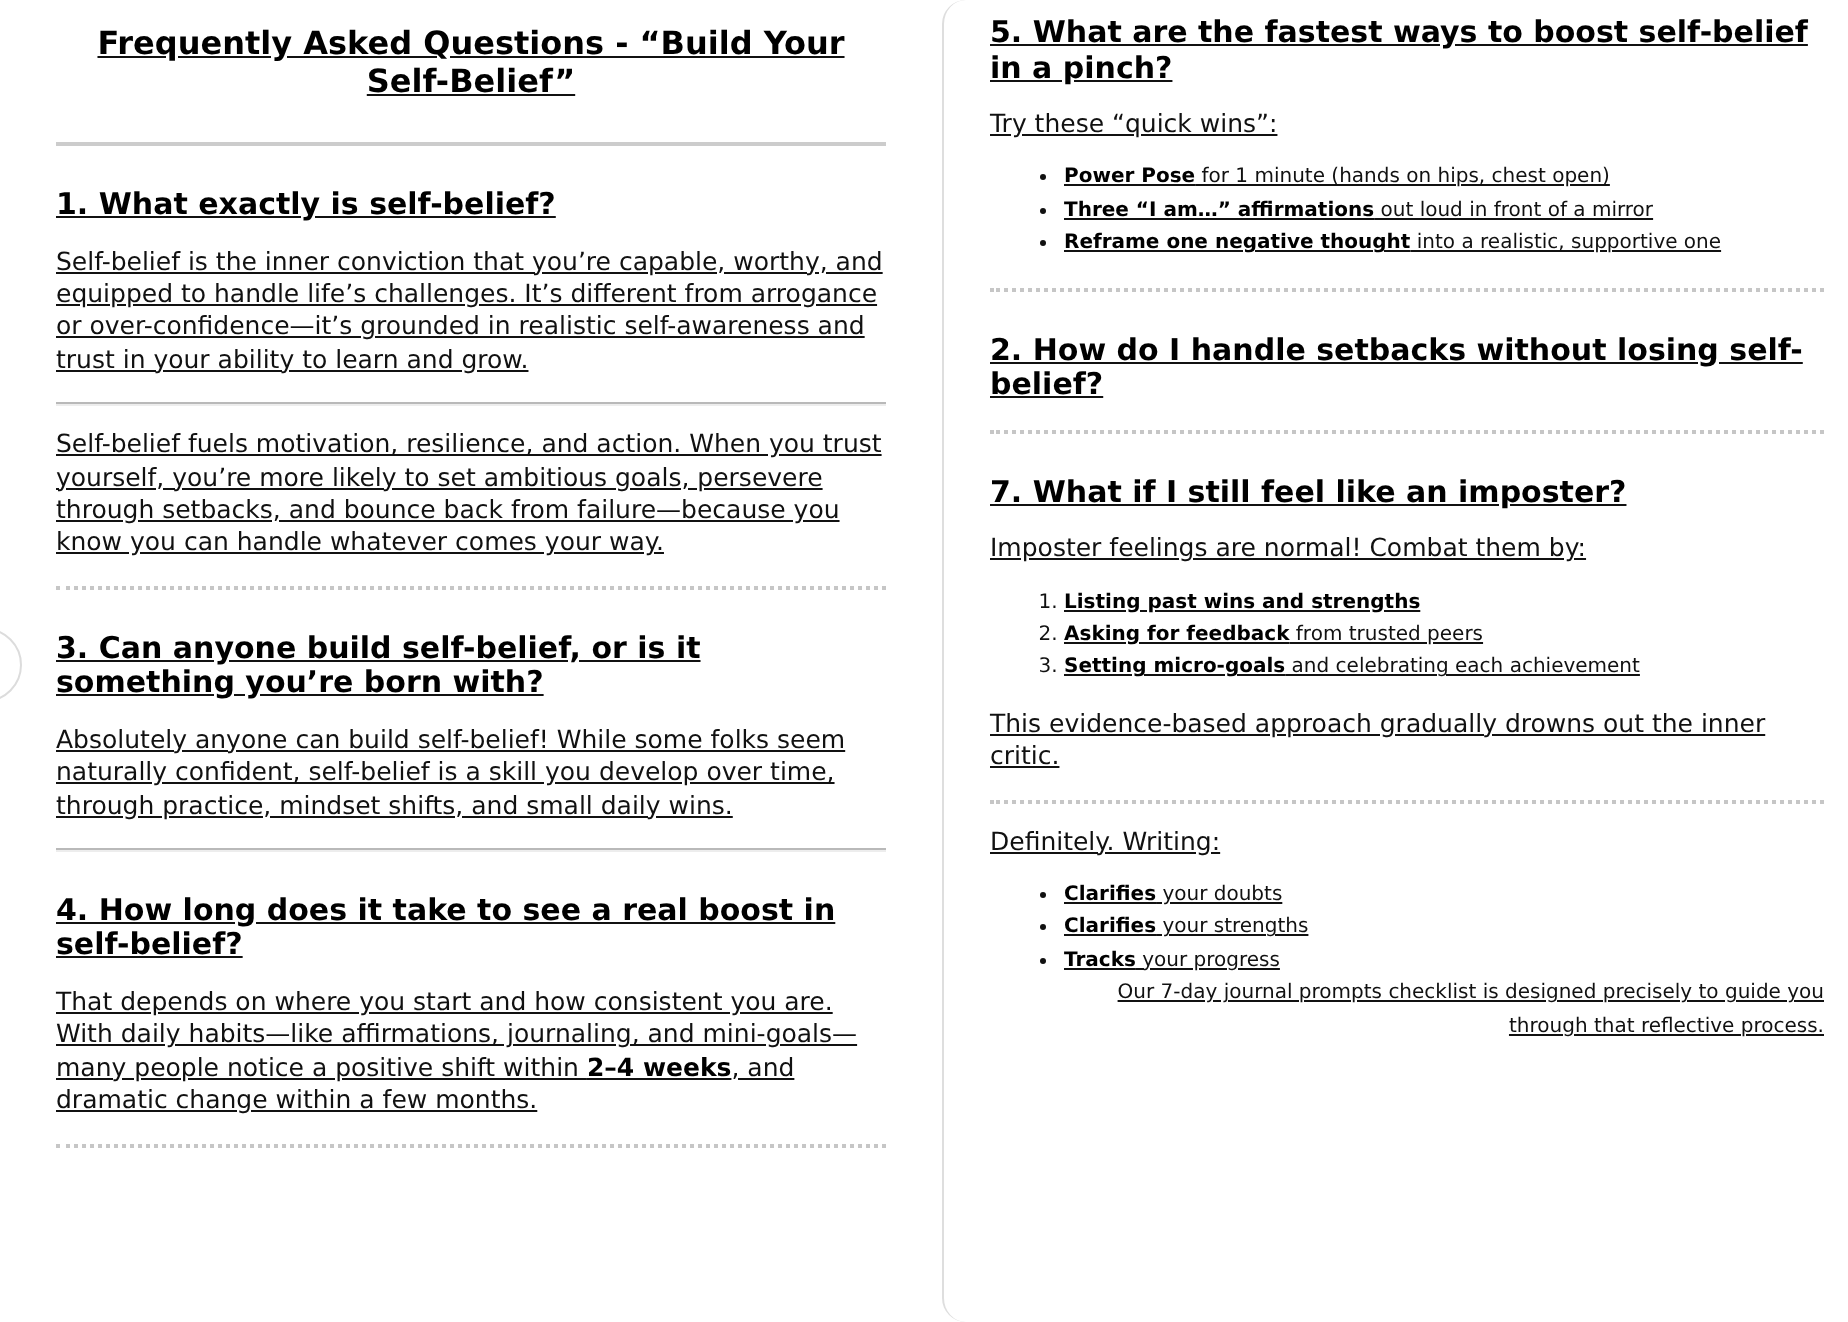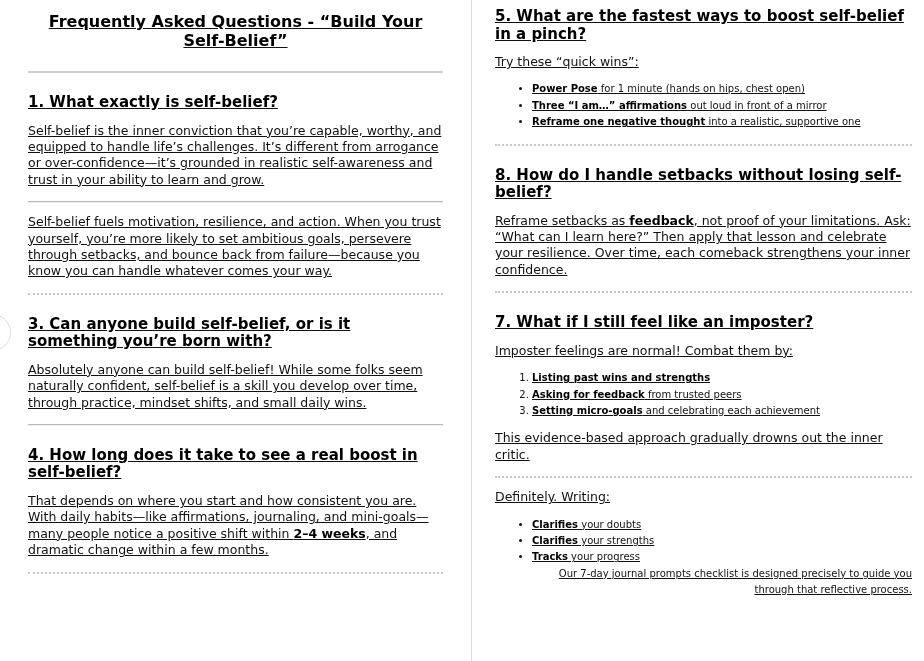--- a/index.html
+++ b/index.html
@@ -9,21 +9,21 @@
     background: #ffffff;
     color: #111;
     font-family: "DejaVu Sans", "Liberation Sans", sans-serif;
     overflow: hidden;
     position: relative;
   }
   .page { display: flex; width: 924px; height: 661px; position: relative; text-decoration: underline; }
 
   .col { box-sizing: border-box; }
   .col-left  { width: 471px; padding: 0 28px 0 28px; }
-  .col-right { width: 453px; border-left: 1px solid #dedede; padding: 0 12px 0 23px; }
+  .col-right { width: 453px; border-left: 1px solid #dedede; padding: 0 12px 0 23px; border-radius: 12px; }
 
   h1.doc-title {
     font-size: 16px; line-height: 19px; font-weight: bold; color: #000;
     text-align: center; margin: 12px 0 0 0;
   }
   h2.q {
     font-size: 15px; line-height: 17.5px; font-weight: bold; color: #000;
     margin: 21px 0 0 0;
   }
   h2.q-first { margin-top: 8px; }
@@ -80,22 +80,21 @@
   <div class="col col-right">
     <h2 class="q q-first">5. What are the fastest ways to boost self-belief in a pinch?</h2>
     <p class="a">Try these “quick wins”:</p>
     <ul class="list">
       <li><strong>Power Pose</strong><span> for 1 minute (hands on hips, chest open)</span></li>
       <li><strong>Three “I am…” affirmations</strong><span> out loud in front of a mirror</span></li>
       <li><strong>Reframe one negative thought</strong><span> into a realistic, supportive one</span></li>
     </ul>
     <hr class="rule-dotted">
 
-    <h2 class="q">8. How do I handle setbacks without losing self-belief?</h2>
-    <p class="a"><span>Reframe setbacks as </span><strong>feedback</strong><span>, not proof of your limitations. Ask: “What can I learn here?” Then apply that lesson and celebrate your resilience. Over time, each comeback strengthens your inner confidence.</span></p>
+    <h2 class="q">2. How do I handle setbacks without losing self-belief?</h2>
     <hr class="rule-dotted">
 
     <h2 class="q">7. What if I still feel like an imposter?</h2>
     <p class="a">Imposter feelings are normal! Combat them by:</p>
     <ol class="list">
       <li><strong>Listing past wins and strengths</strong><span></span></li>
       <li><strong>Asking for feedback</strong><span> from trusted peers</span></li>
       <li><strong>Setting micro-goals</strong><span> and celebrating each achievement</span></li>
     </ol>
     <p class="a">This evidence-based approach gradually drowns out the inner critic.</p>

